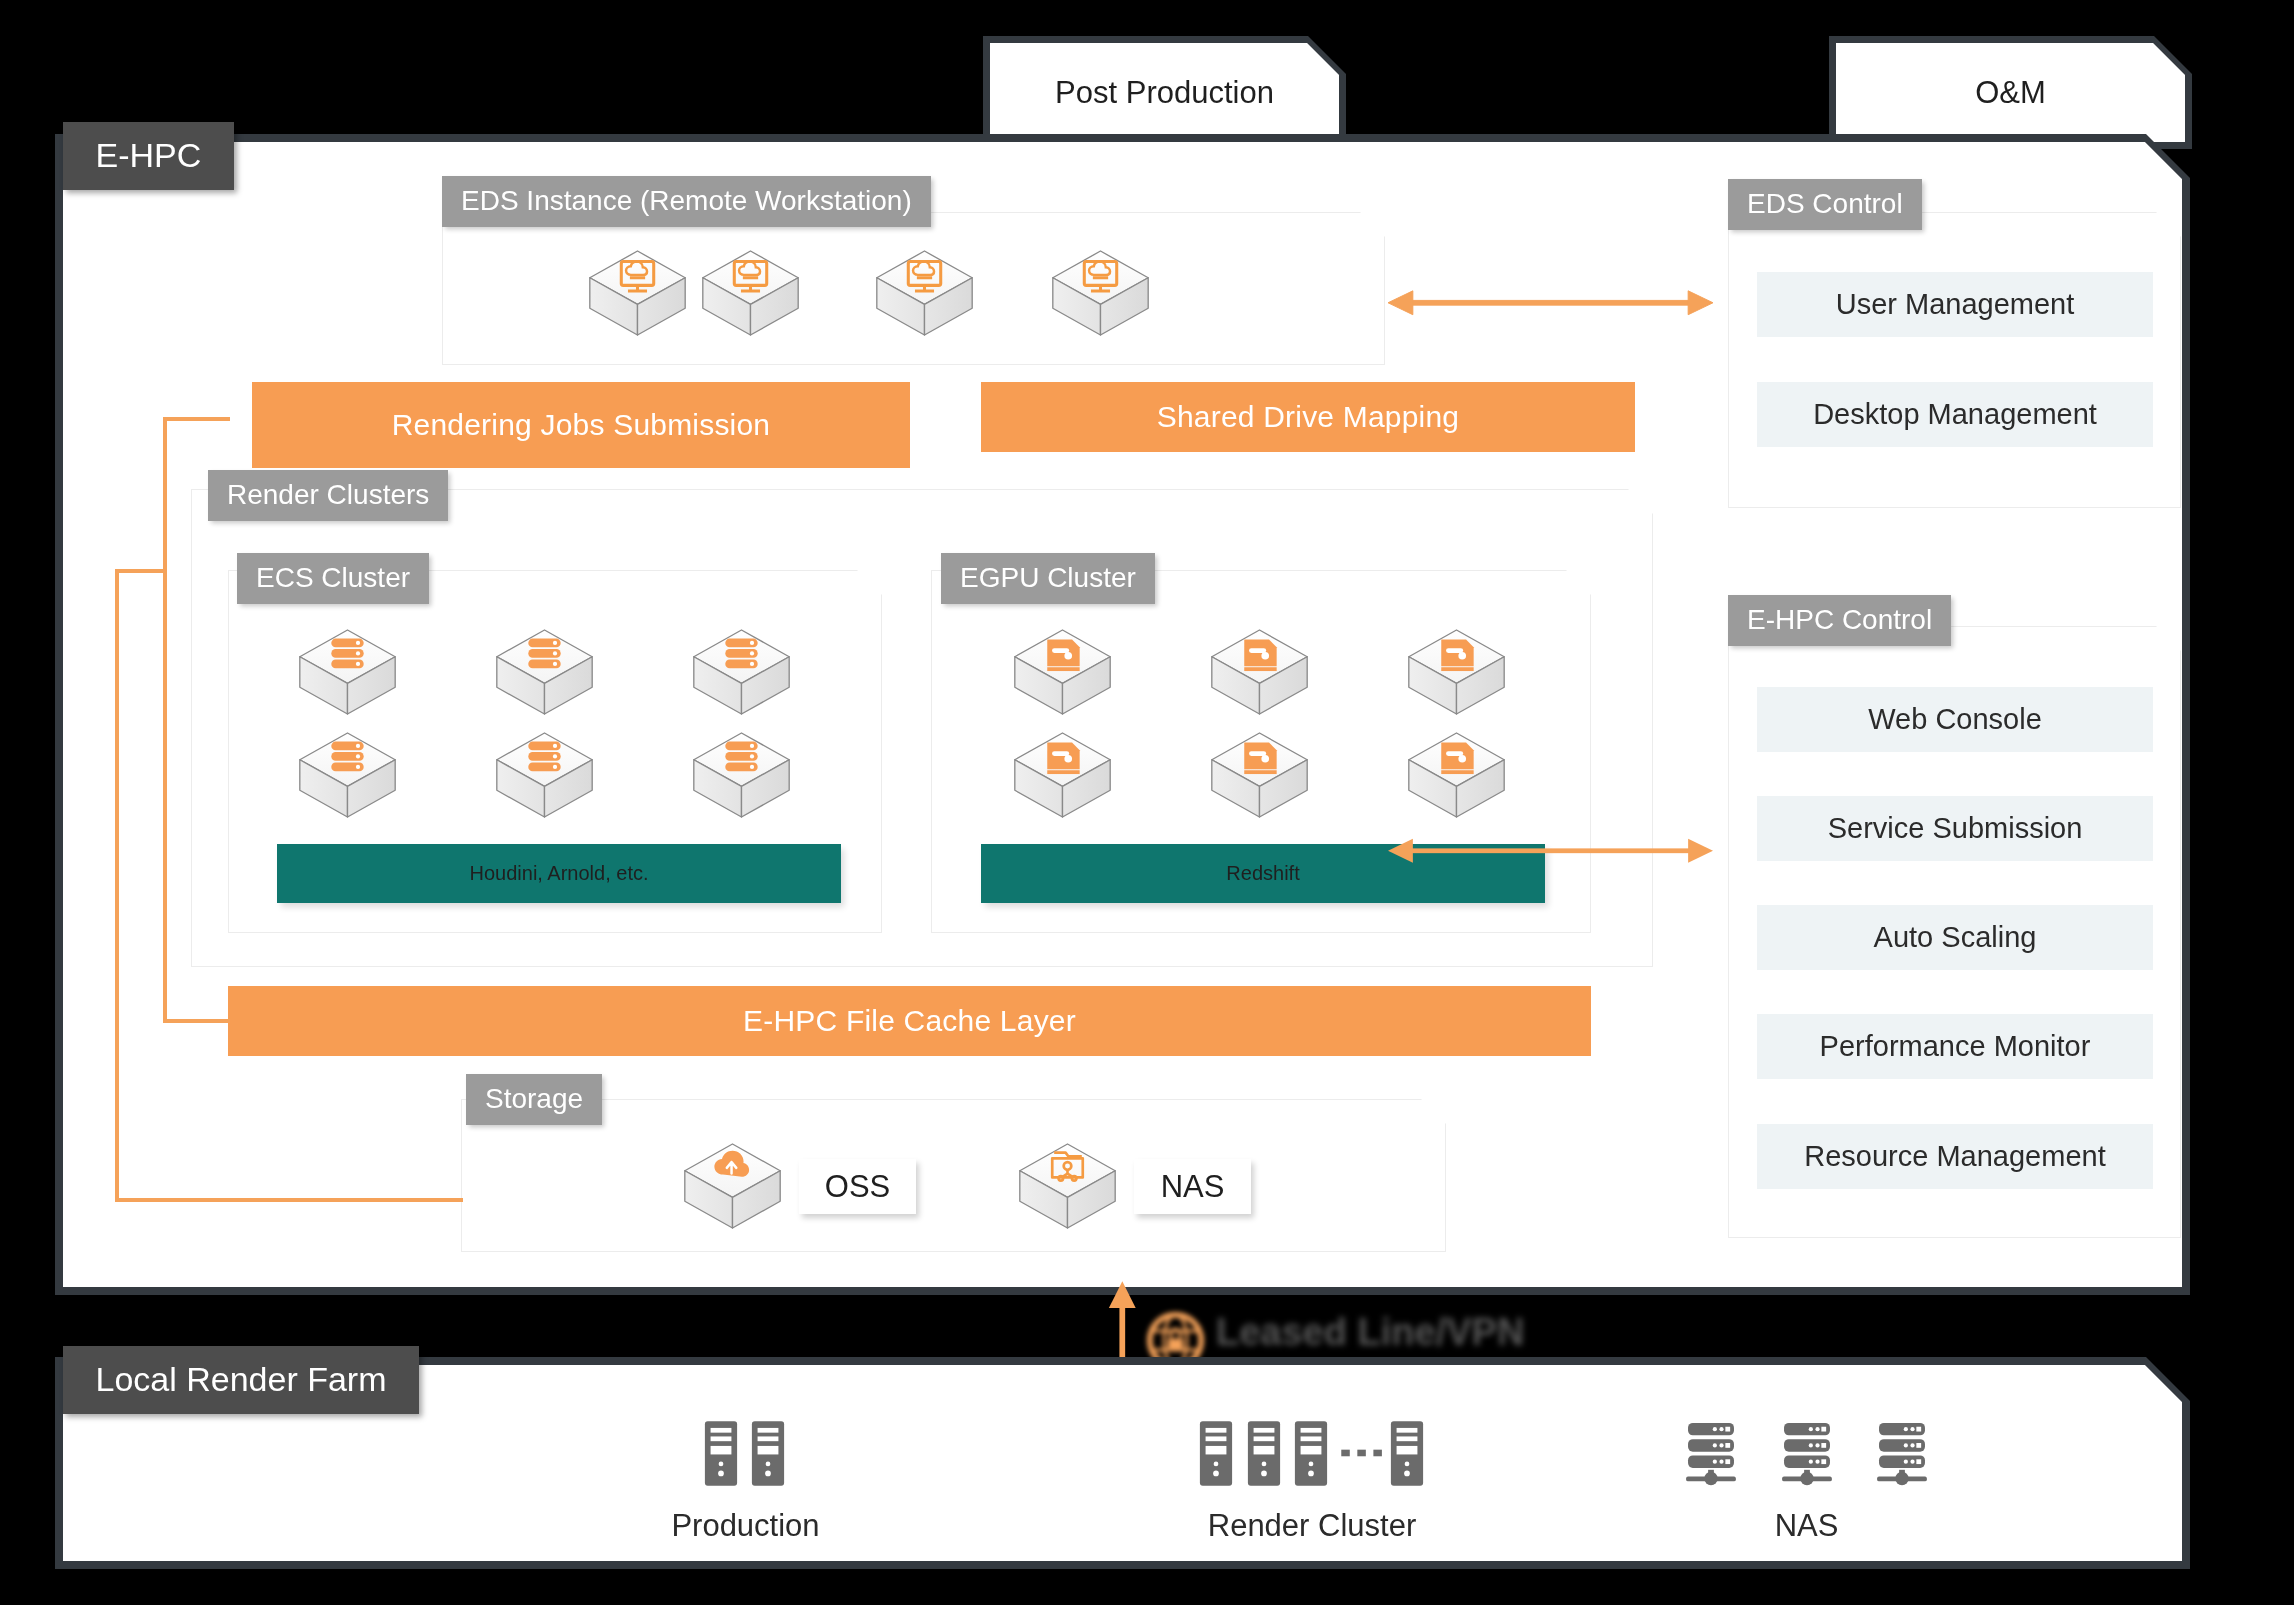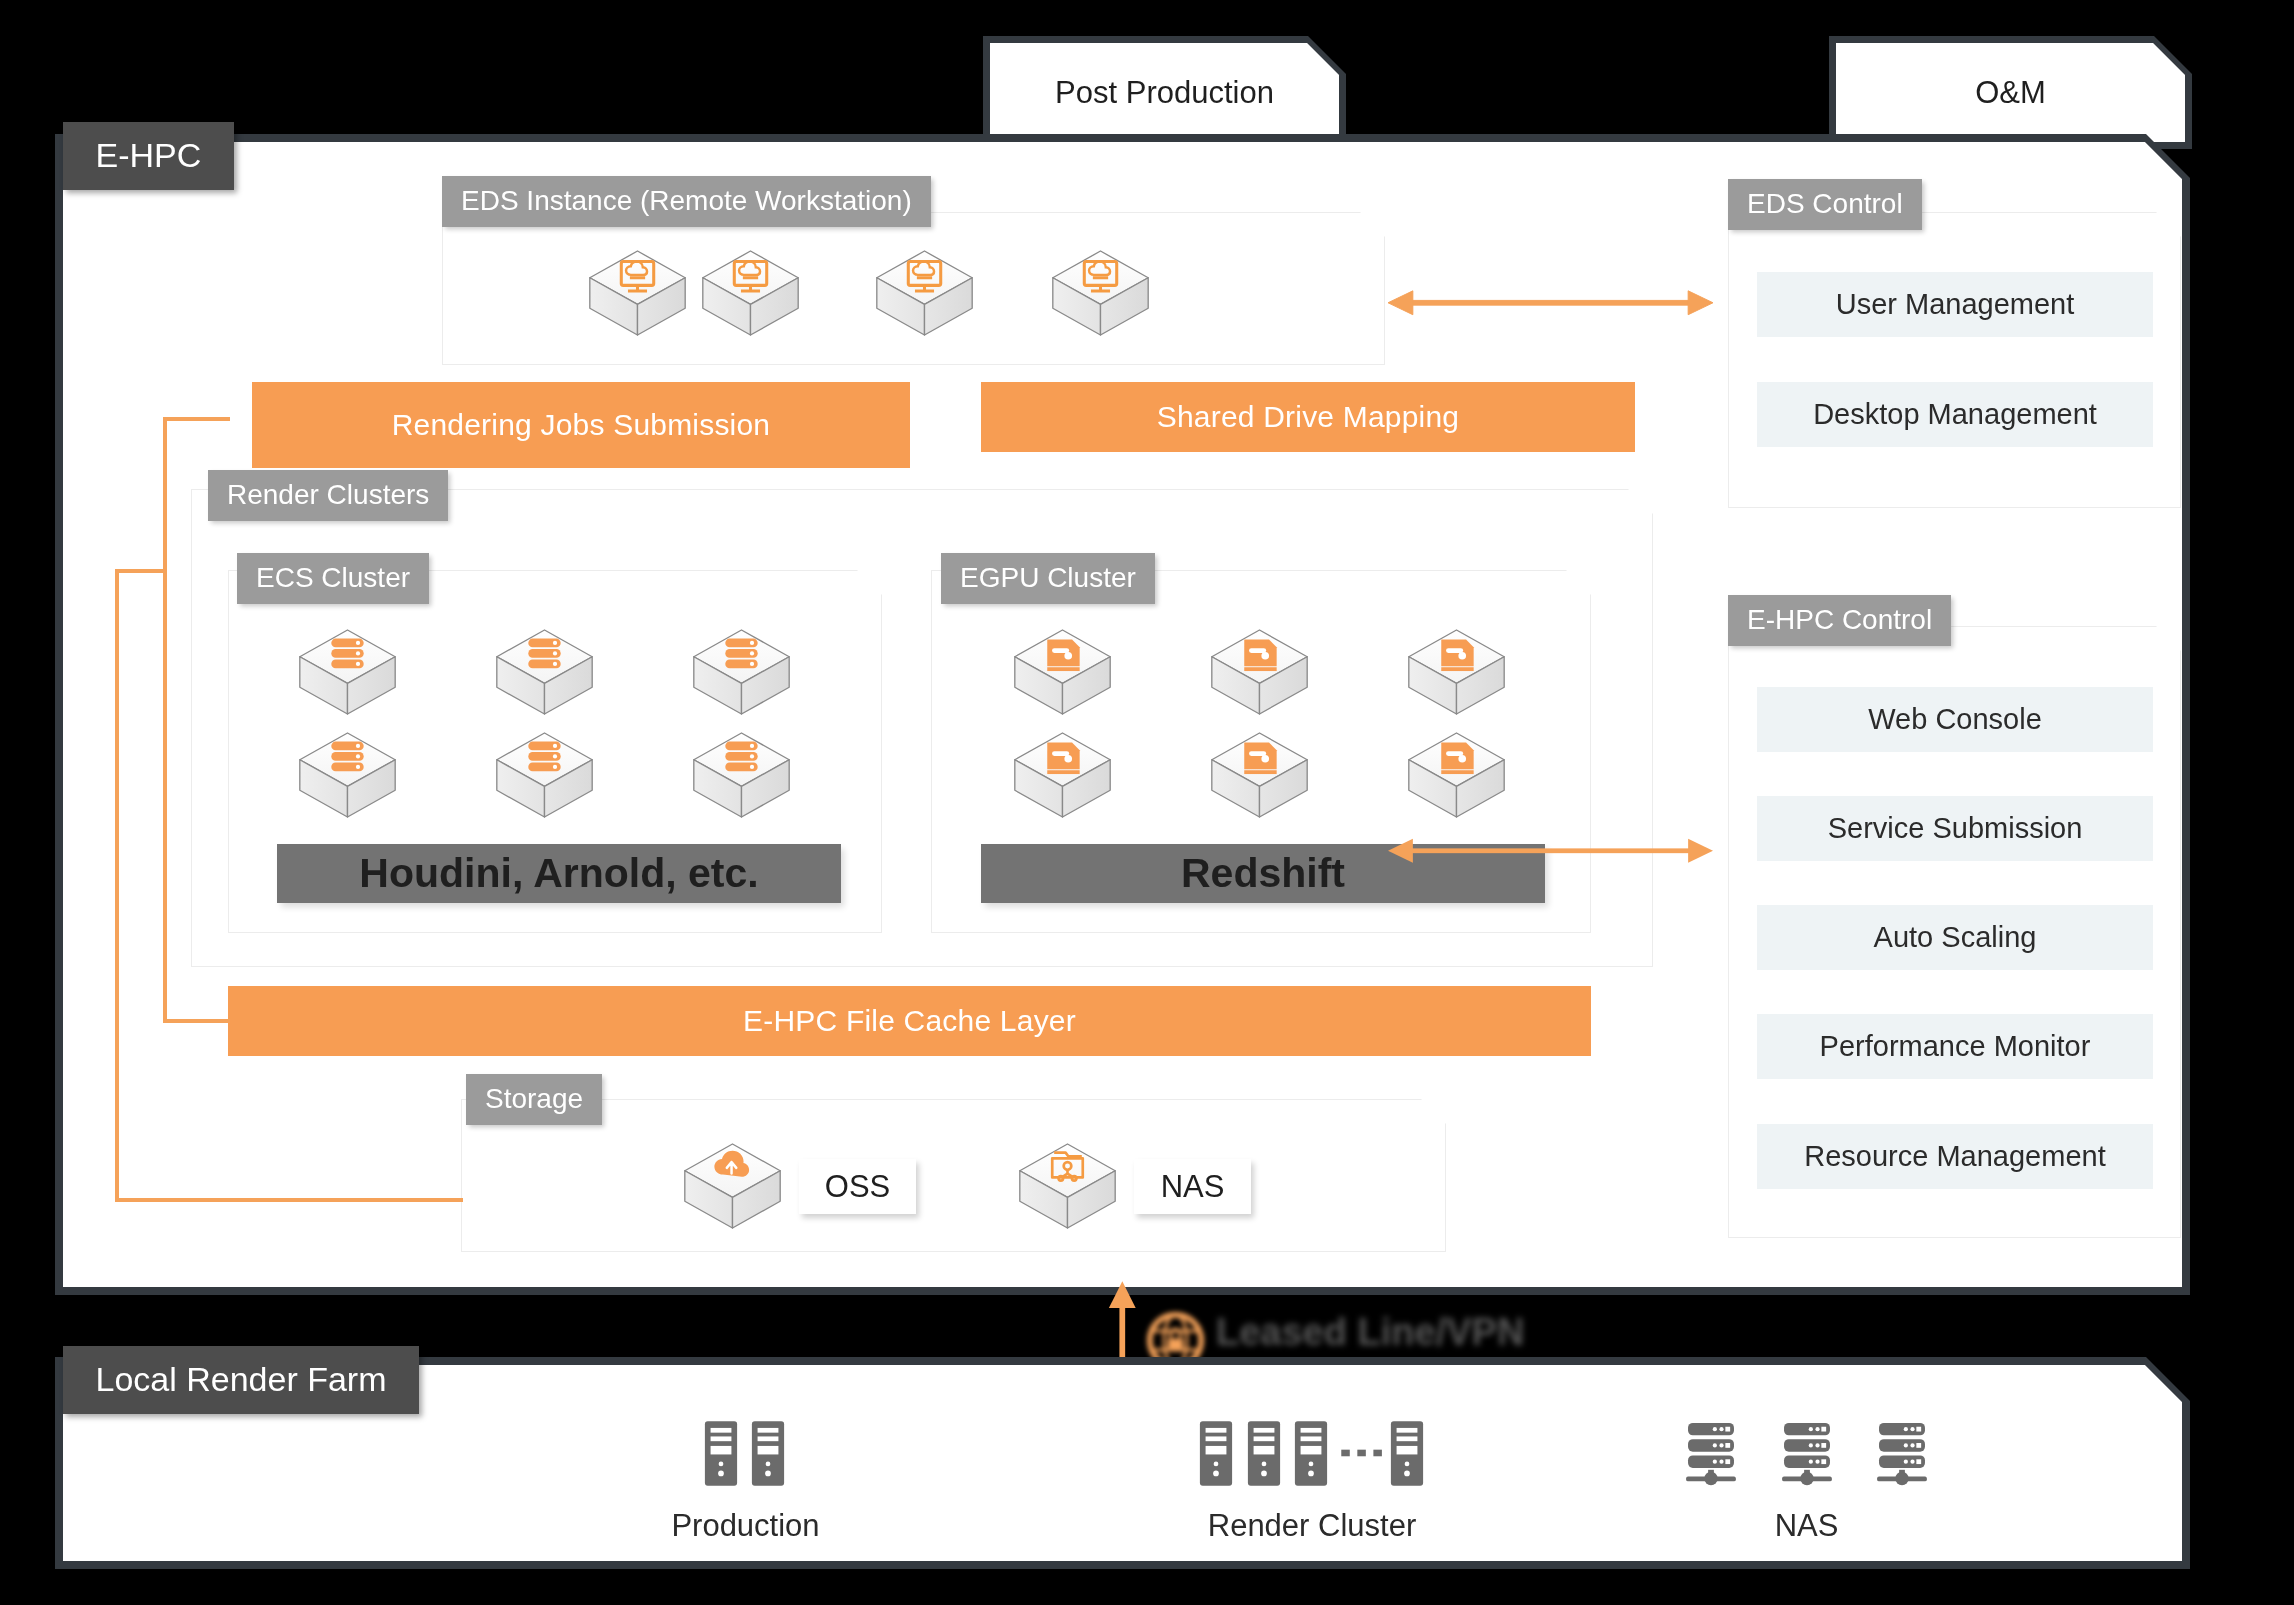--- a/index.html
+++ b/index.html
@@ -108,25 +108,24 @@
     position: absolute;
     background: #ffffff;
     display: flex; align-items: center; justify-content: center;
     font-size: 31px; color: #1f1f1f;
     box-shadow: 2.9px 3.8px 5.7px rgba(0,0,0,.18);
   }
 
   
   .caption-box {
     position: absolute;
-    background: #737373;
+    background: #0f766e;
     display: flex; align-items: center; justify-content: center;
-    font-size: 41px; color: #1f1f1f;
+    font-size: 20px; color: #1f1f1f;
     box-shadow: 3.8px 4.8px 6.7px rgba(0,0,0,.14);
-    font-weight: bold;
   }
 
   
   .oline { position: absolute; background: #F5A259; }
   .vline { width: 3.8px; }
   .hline { height: 3.8px; }
 
   
   .farm-label {
     position: absolute;

